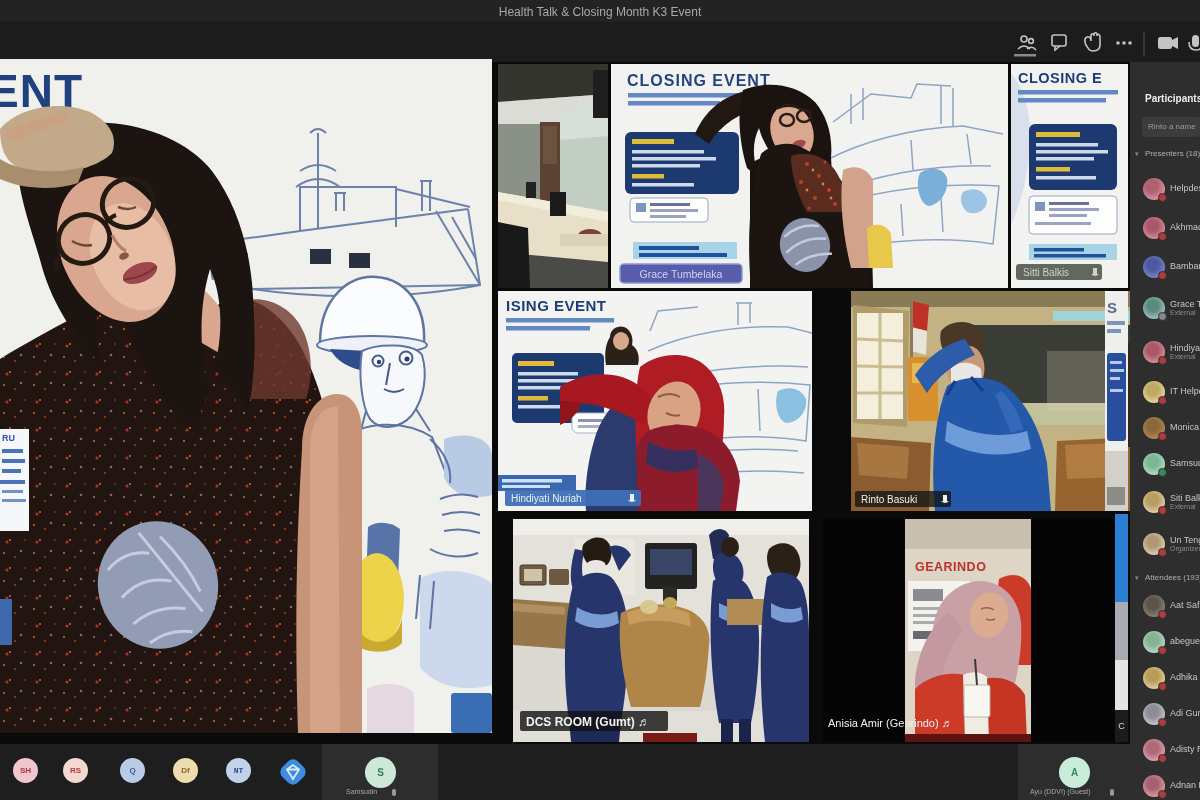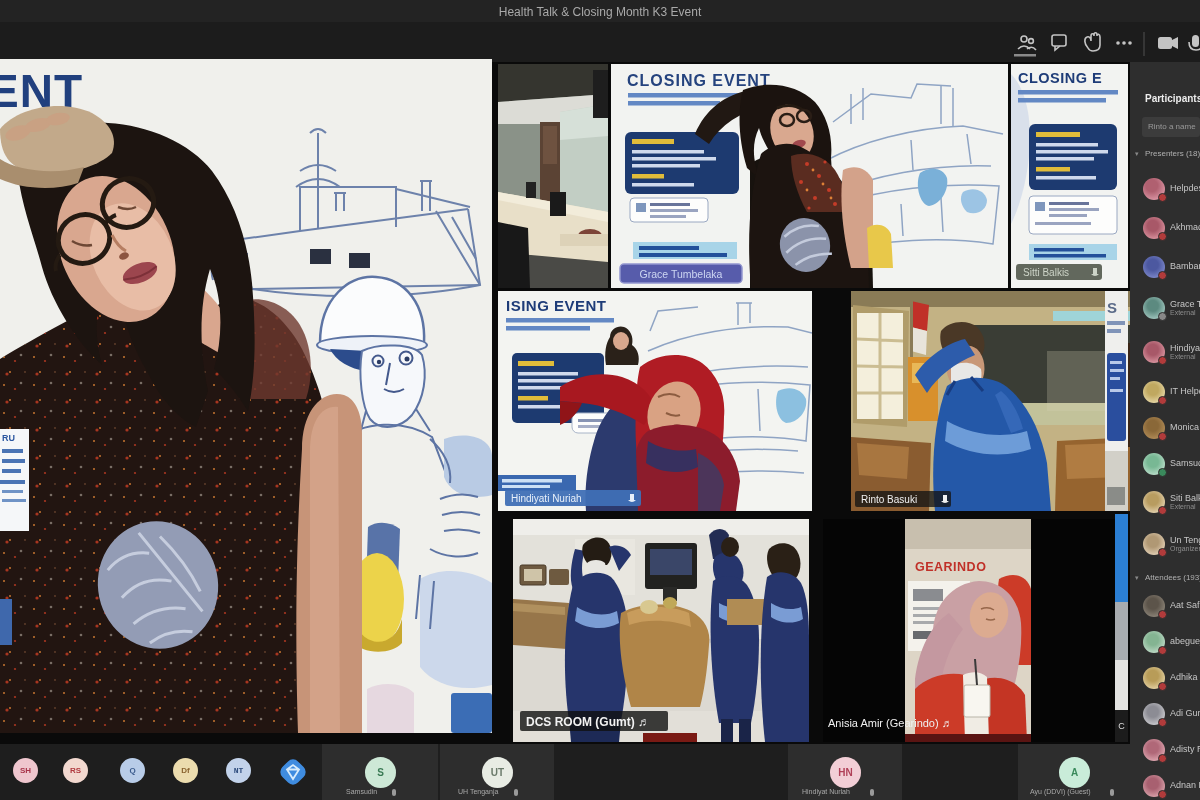--- a/index.html
+++ b/index.html
@@ -579,30 +579,20 @@
       <svg width="34" height="34" viewBox="0 0 34 34">
         <rect x="6" y="6" width="22" height="22" rx="7" transform="rotate(45 17 17)" fill="#3f8ce0"></rect>
         <path d="M11,14.5 L17,10 L23,14.5 L17,24 Z M11,14.5 L23,14.5" fill="none" stroke="#d8ecfc" stroke-width="1.8"></path>
       </svg>
     </div>
     <div class="srow" style="left:322px;width:116px;">
         <div class="scirc" style="left:43px;background:#cde8d6;color:#3a7a54;">S</div>
         <span class="sname" style="left:24px;">Samsudin</span>
         <div style="position:absolute;left:70px;top:45px;width:4px;height:7px;background:#9a9a9a;border-radius:2px;"></div>
       </div>
-    <div class="srow" style="left:440px;width:114px;">
-        <div class="scirc" style="left:42px;background:#e8ece4;color:#6a7a6a;">UT</div>
-        <span class="sname" style="left:18px;">UH Tenganja</span>
-        <div style="position:absolute;left:74px;top:45px;width:4px;height:7px;background:#9a9a9a;border-radius:2px;"></div>
-      </div>
-    <div class="srow" style="left:788px;width:114px;">
-        <div class="scirc" style="left:42px;background:#f2ced6;color:#b04058;">HN</div>
-        <span class="sname" style="left:14px;">Hindiyat Nurlah</span>
-        <div style="position:absolute;left:82px;top:45px;width:4px;height:7px;background:#9a9a9a;border-radius:2px;"></div>
-      </div>
     <div class="srow" style="left:1018px;width:112px;">
         <div class="scirc" style="left:41px;background:#c9ecd9;color:#3a8a5c;">A</div>
         <span class="sname" style="left:12px;">Ayu (DDVI) (Guest)</span>
         <div style="position:absolute;left:92px;top:45px;width:4px;height:7px;background:#9a9a9a;border-radius:2px;"></div>
       </div>
   </div>
 
   <svg class="abs" style="left:1008px;top:30px;" width="192" height="28" viewBox="0 0 192 28">
     <g fill="none" stroke="#c4c4c4" stroke-width="1.6">
       <circle cx="16" cy="9" r="3"></circle>

